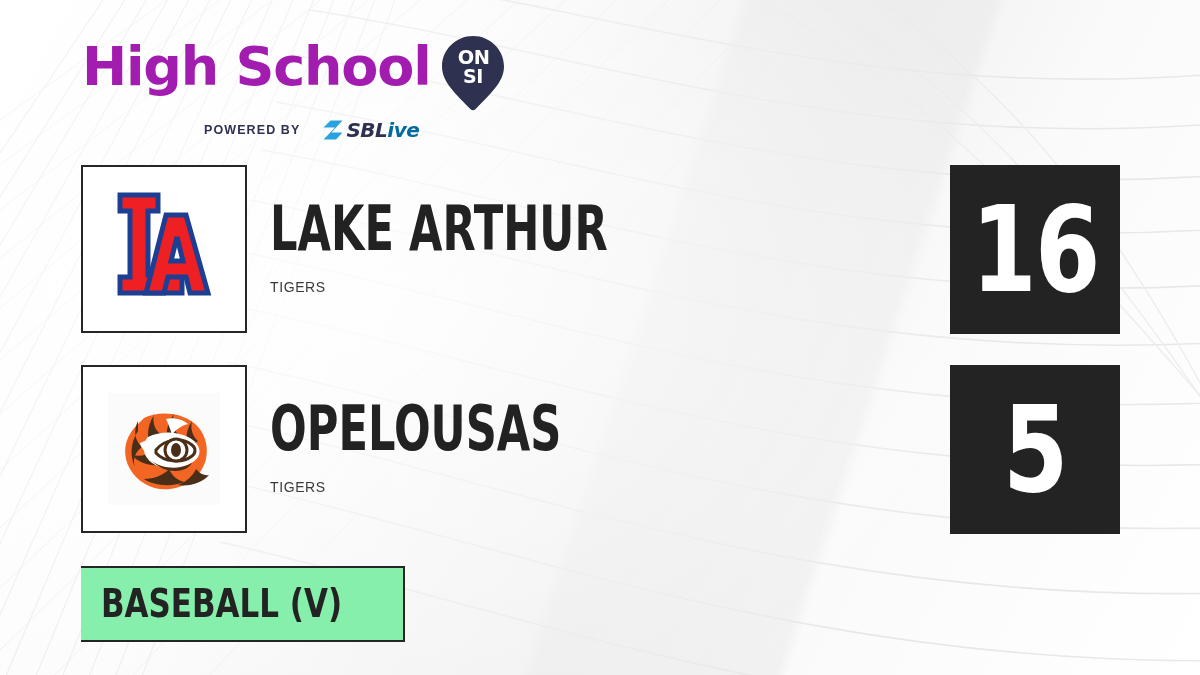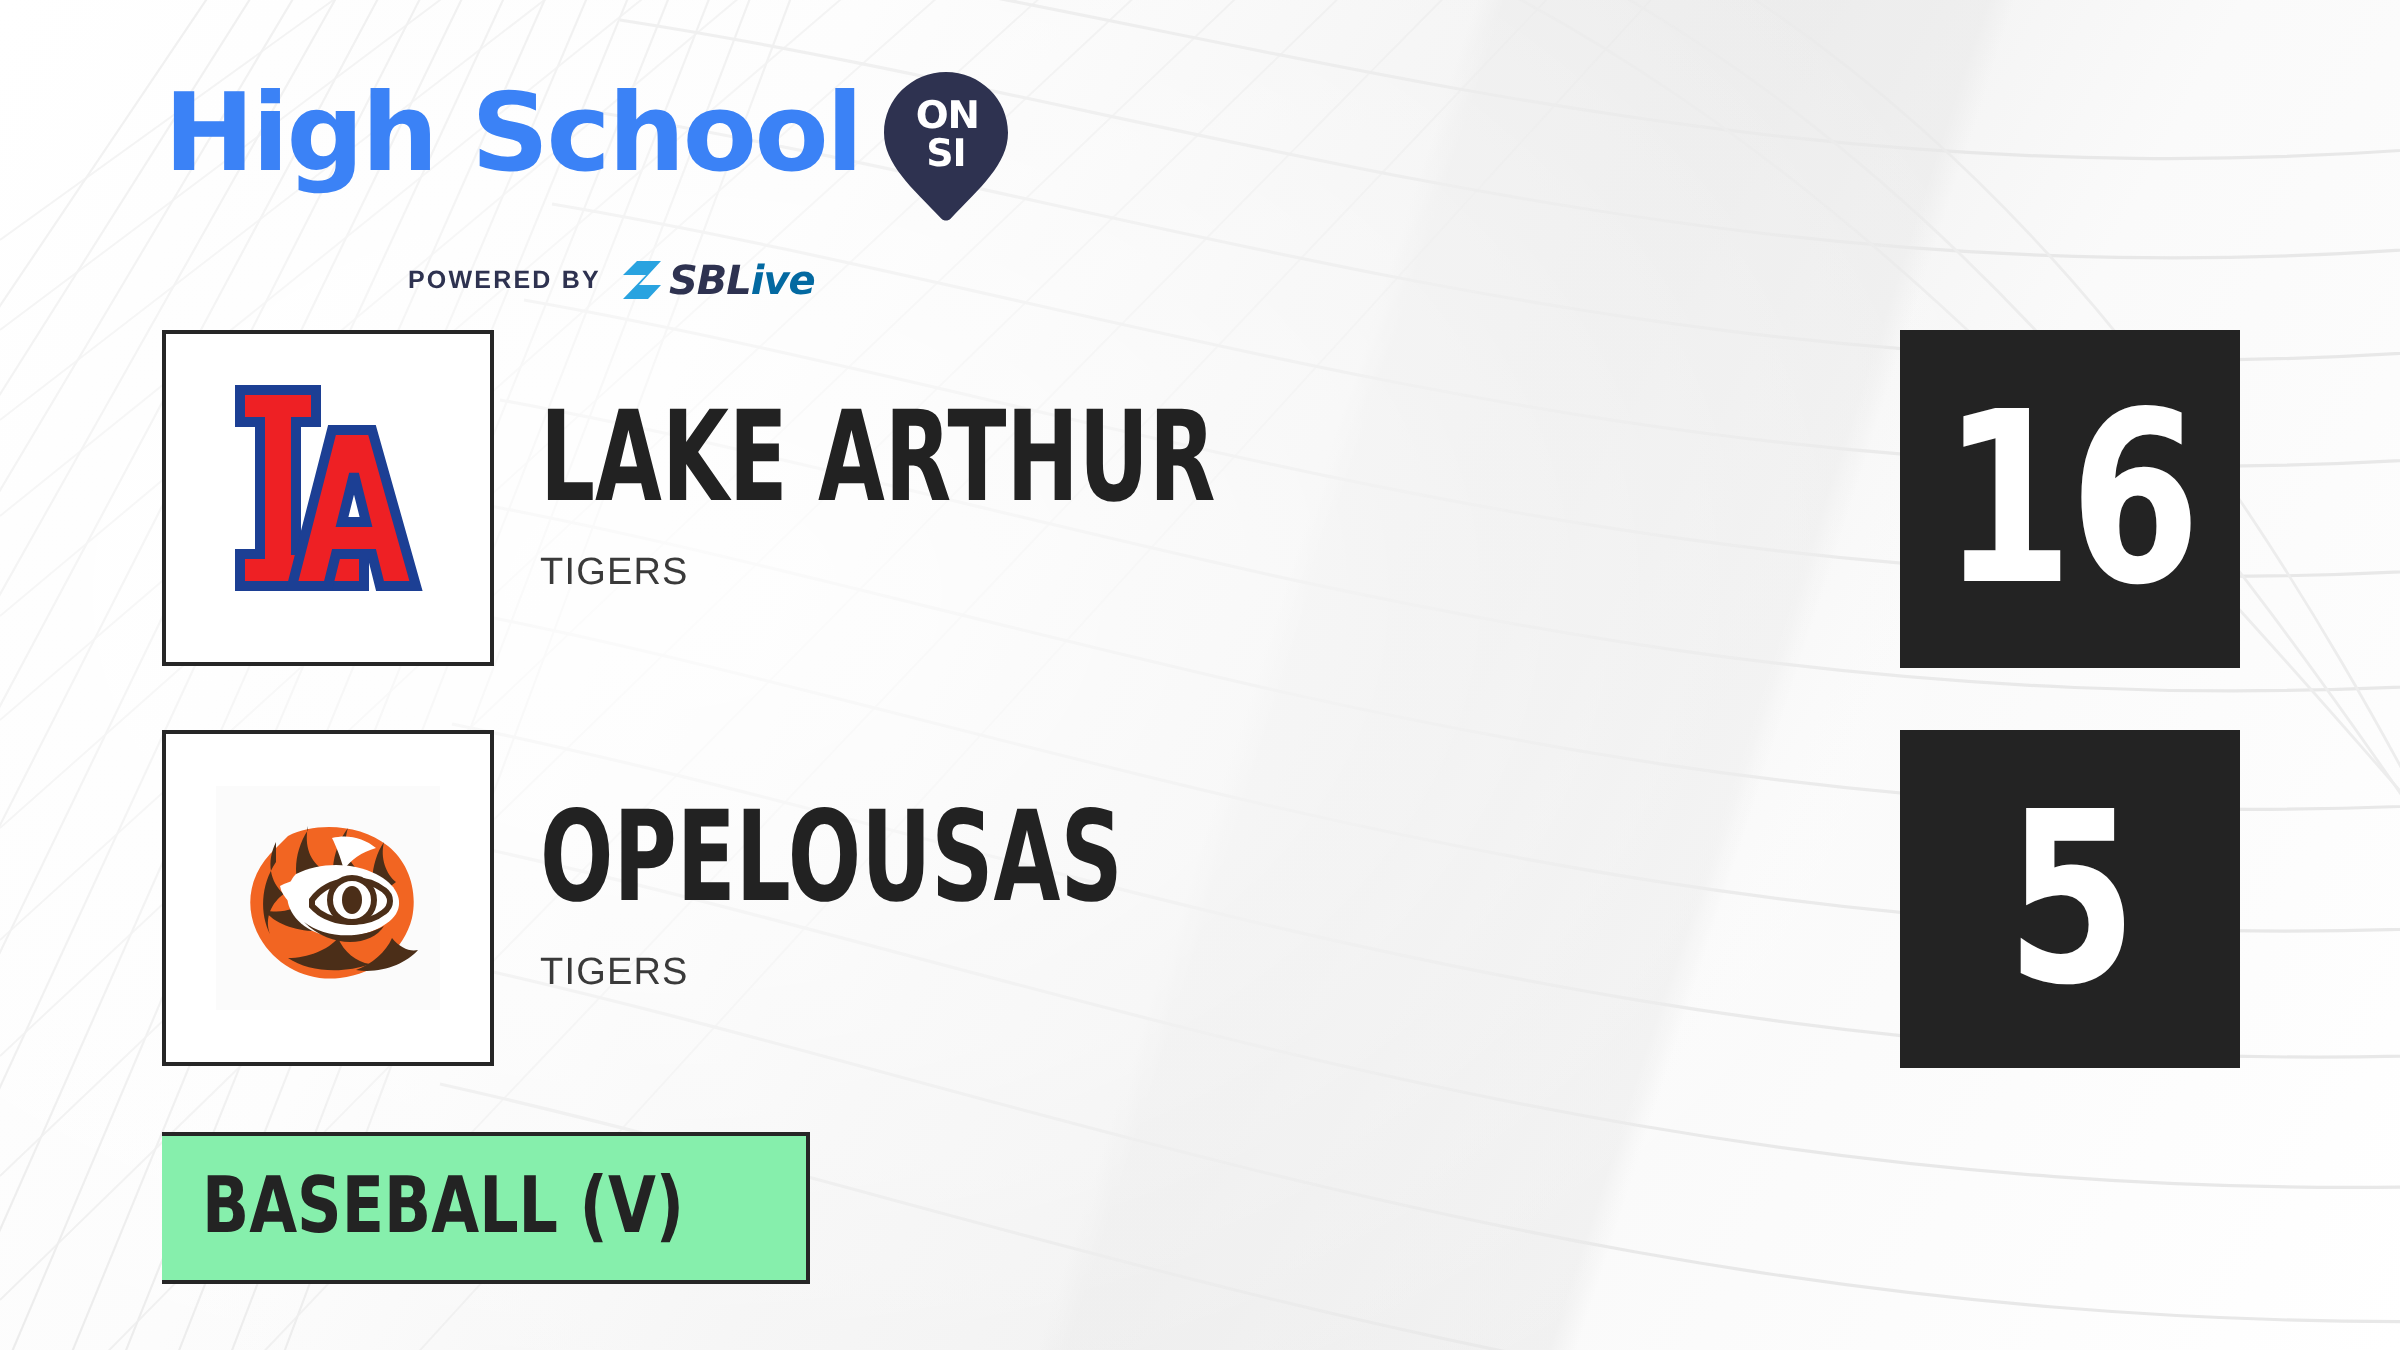--- a/index.html
+++ b/index.html
@@ -59,43 +59,44 @@
     width: 560px;
     height: 100px;
   }
   #brand-wordmark {
     display: block;
     font-family: "DejaVu Sans", sans-serif;
     font-weight: bold;
     font-size: 54px;
     line-height: 58px;
     letter-spacing: -1.2px;
-    color: #3b82f6;
+    color: #a21caf;
     white-space: nowrap;
     transform: scaleX(1.0);
     transform-origin: left center;
   }
   #brand-row {
     display: flex;
     align-items: flex-start;
   }
   #onsi-pin {
     position: relative;
     margin-left: 10px;
     margin-top: -4px;
     width: 66px;
     height: 78px;
     flex: 0 0 auto;
   }
   #onsi-pin svg { display: block; }
   #powered-row {
     display: flex;
     align-items: center;
-    margin-top: 16px;
+    margin-top: 6px;
     margin-left: 122px;
+    gap: 12px;
   }
   #powered-by-label {
     font-family: "Liberation Sans", sans-serif;
     font-size: 12.5px;
     font-weight: bold;
     letter-spacing: 1.1px;
     color: #2e3250;
     white-space: nowrap;
   }
   #sblive-mark {
@@ -157,21 +158,21 @@
     font-size: 54px;
     line-height: 56px;
     letter-spacing: 0px;
     color: #222222;
     white-space: nowrap;
     transform: scaleX(0.80) scaleY(1.16);
     transform-origin: left center;
   }
   .team-mascot {
     font-family: "Liberation Sans", sans-serif;
-    font-size: 19px;
+    font-size: 14px;
     line-height: 22px;
     letter-spacing: 0.6px;
     color: #3a3a3a;
     margin-top: 19px;
     white-space: nowrap;
   }
 
   .score-box {
     position: absolute;
     left: 950px;

